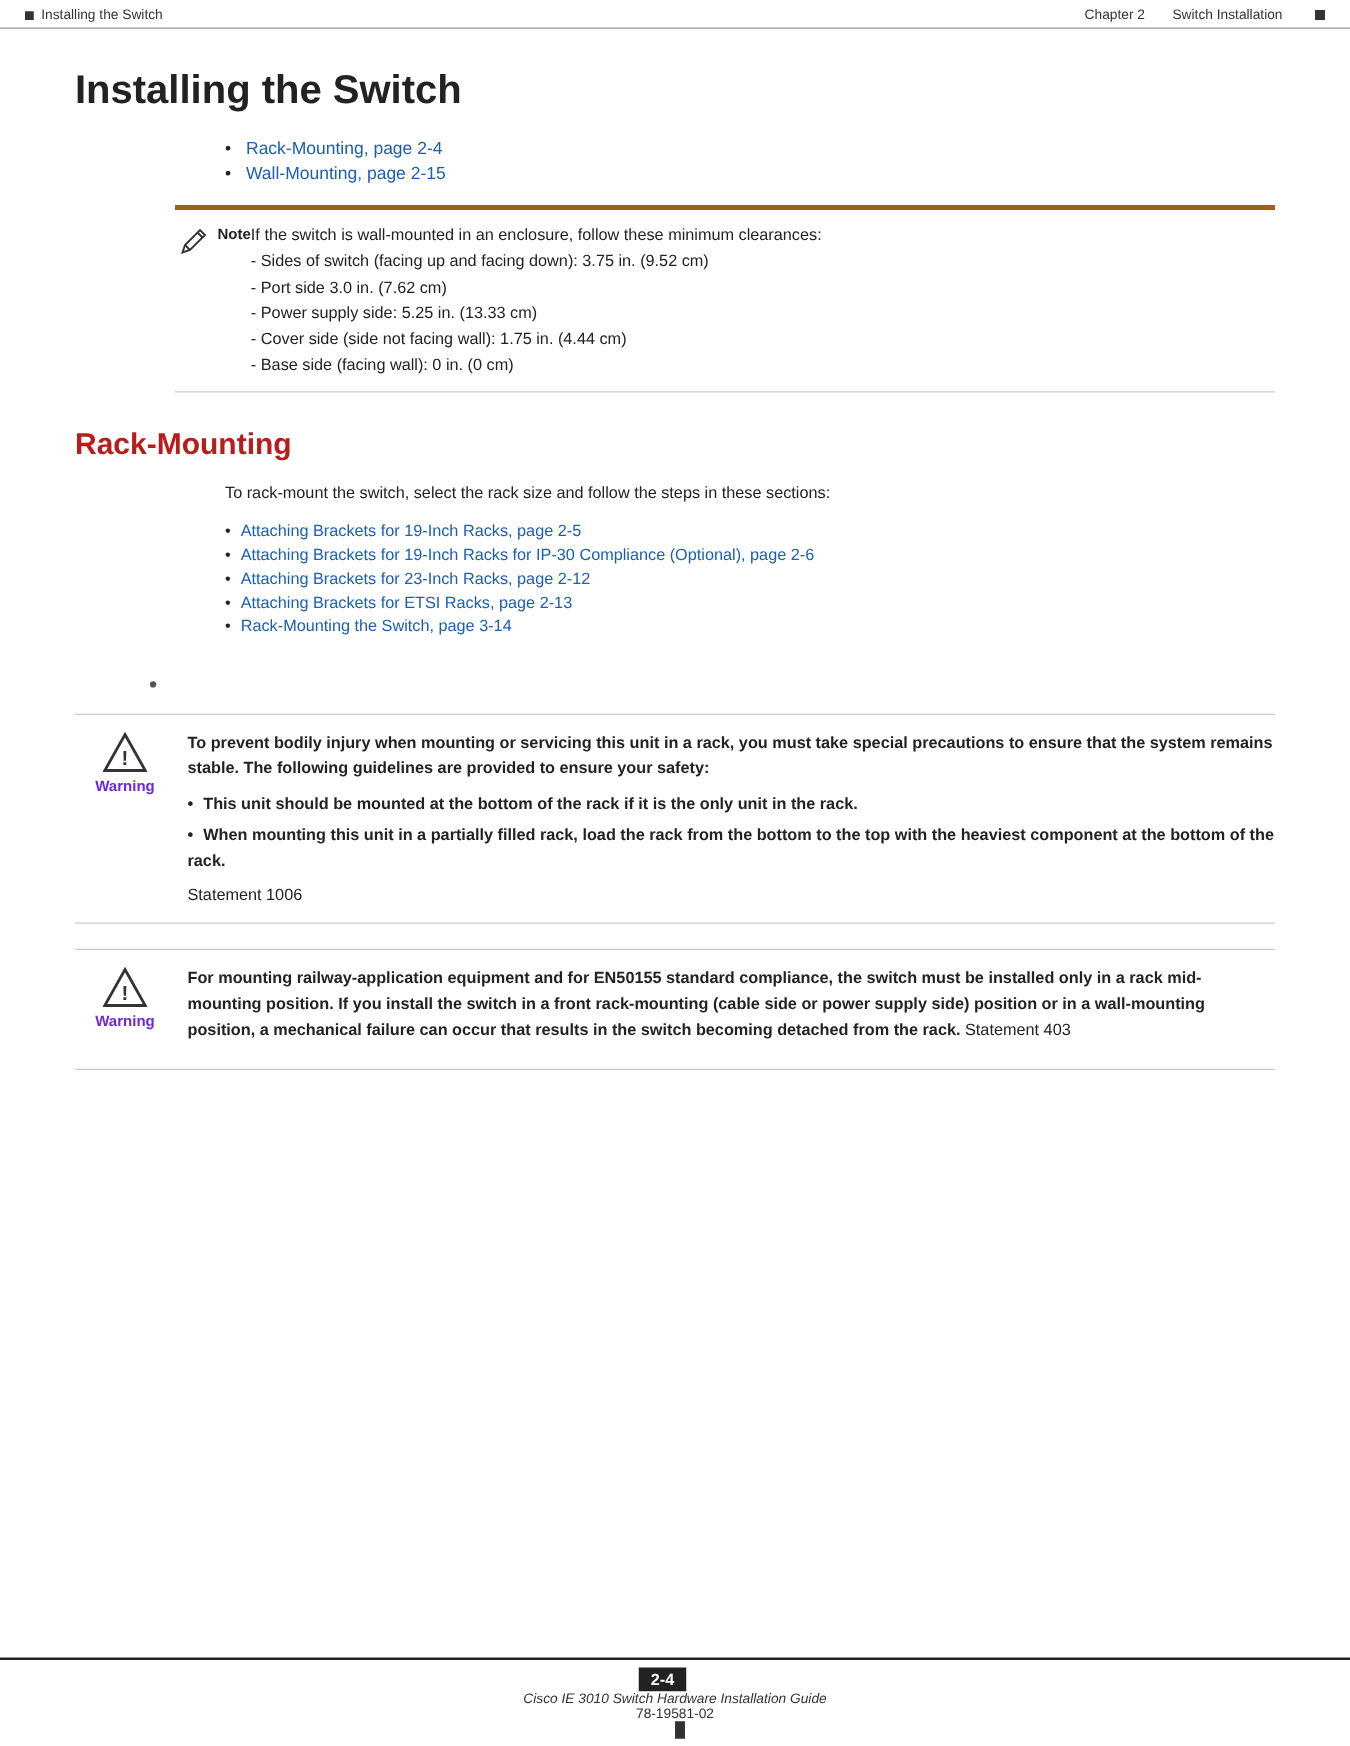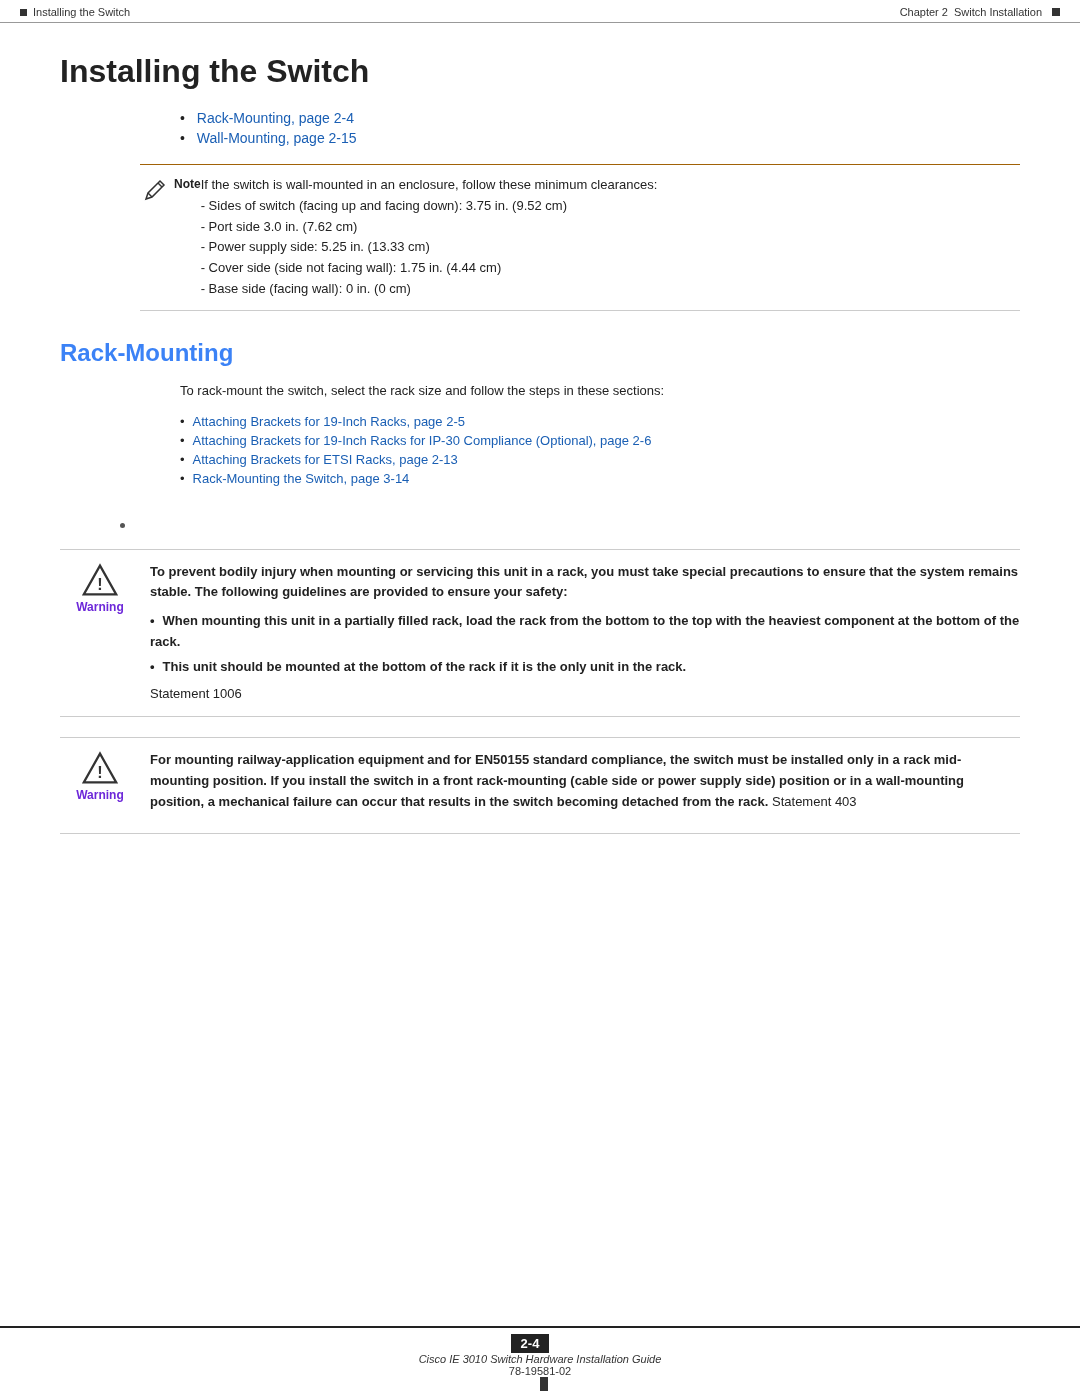--- a/index.html
+++ b/index.html
@@ -45,21 +45,21 @@
     .toc-list a {
       color: #1a5fb4;
       text-decoration: none;
     }
 
     
     .note-box {
       display: flex;
       align-items: flex-start;
       margin: 14px 0 14px 80px;
-      border-top: 1px solid #a16207;
+      border-top: 4px solid #a16207;
       border-bottom: 1px solid #ccc;
       padding: 10px 0;
     }
     .note-label {
       font-weight: bold;
       font-size: 12px;
       min-width: 60px;
       display: flex;
       align-items: flex-start;
       padding-top: 2px;
@@ -67,21 +67,21 @@
     .note-content {
       font-size: 13px;
       line-height: 1.6;
       flex: 1;
     }
 
     
     .section-heading {
       font-size: 24px;
       font-weight: bold;
-      color: #3b82f6;
+      color: #b91c1c;
       margin-top: 28px;
       margin-bottom: 14px;
       border-bottom: none;
     }
 
     
     .body-text {
       margin-left: 120px;
       font-size: 13px;
       line-height: 1.6;
@@ -193,21 +193,21 @@
     }
   </style>
 </head>
 <body>
 
 <div style="display:flex; justify-content:space-between; align-items:center; padding: 6px 20px 4px 20px; border-bottom: 1px solid #999;">
   <div style="display:flex;align-items:center;gap:6px;font-size:11px;color:#333;">
     <span style="display:inline-block;width:7px;height:7px;background:#333;"></span>
     <span>Installing the Switch</span>
   </div>
-  <div style="font-size:11px;color:#333;display:flex;gap:6px;padding-left:20px;">
+  <div style="font-size:11px;color:#333;display:flex;gap:22px;padding-left:20px;">
     <span>Chapter 2</span>
     <span>Switch Installation</span>
     <span style="display:inline-block;width:8px;height:8px;background:#333;margin-left:4px;margin-top:2px;"></span>
   </div>
 </div>
 
 <div class="content">
 
   <h1 class="page-title">Installing the Switch</h1>
 
@@ -242,42 +242,43 @@
     </div>
   </div>
 
   <h2 class="section-heading">Rack-Mounting</h2>
 
   <p class="body-text">To rack-mount the switch, select the rack size and follow the steps in these sections:</p>
 
   <ul class="section-list">
     <li><a href="#">Attaching Brackets for 19-Inch Racks, page 2-5</a></li>
     <li><a href="#">Attaching Brackets for 19-Inch Racks for IP-30 Compliance (Optional), page 2-6</a></li>
+    <li><a href="#">Attaching Brackets for 23-Inch Racks, page 2-12</a></li>
     <li><a href="#">Attaching Brackets for ETSI Racks, page 2-13</a></li>
     <li><a href="#">Rack-Mounting the Switch, page 3-14</a></li>
   </ul>
 
   <div style="margin-left:60px;margin-bottom:10px;">
     <span style="display:inline-block;width:5px;height:5px;background:#555;border-radius:50%;"></span>
   </div>
 
   <div class="warning-box">
     <div class="warning-label-col">
 
       <svg class="warning-triangle" viewBox="0 0 40 40" xmlns="http://www.w3.org/2000/svg">
         <polygon points="20,4 38,36 2,36" fill="none" stroke="#333" stroke-width="2.5"></polygon>
         <text x="20" y="31" text-anchor="middle" font-size="18" font-weight="bold" fill="#333">!</text>
       </svg>
       <span class="warning-label-text">Warning</span>
     </div>
     <div class="warning-content">
       <p><strong>To prevent bodily injury when mounting or servicing this unit in a rack, you must take special precautions to ensure that the system remains stable. The following guidelines are provided to ensure your safety:</strong></p>
       <ul>
+        <li>This unit should be mounted at the bottom of the rack if it is the only unit in the rack.</li>
         <li>When mounting this unit in a partially filled rack, load the rack from the bottom to the top with the heaviest component at the bottom of the rack.</li>
-        <li>This unit should be mounted at the bottom of the rack if it is the only unit in the rack.</li>
       </ul>
       <span style="font-weight:normal;">Statement 1006</span>
     </div>
   </div>
 
   <div class="warning-box" style="margin-top:20px;">
     <div class="warning-label-col">
 
       <svg class="warning-triangle" viewBox="0 0 40 40" xmlns="http://www.w3.org/2000/svg">
         <polygon points="20,4 38,36 2,36" fill="none" stroke="#333" stroke-width="2.5"></polygon>

